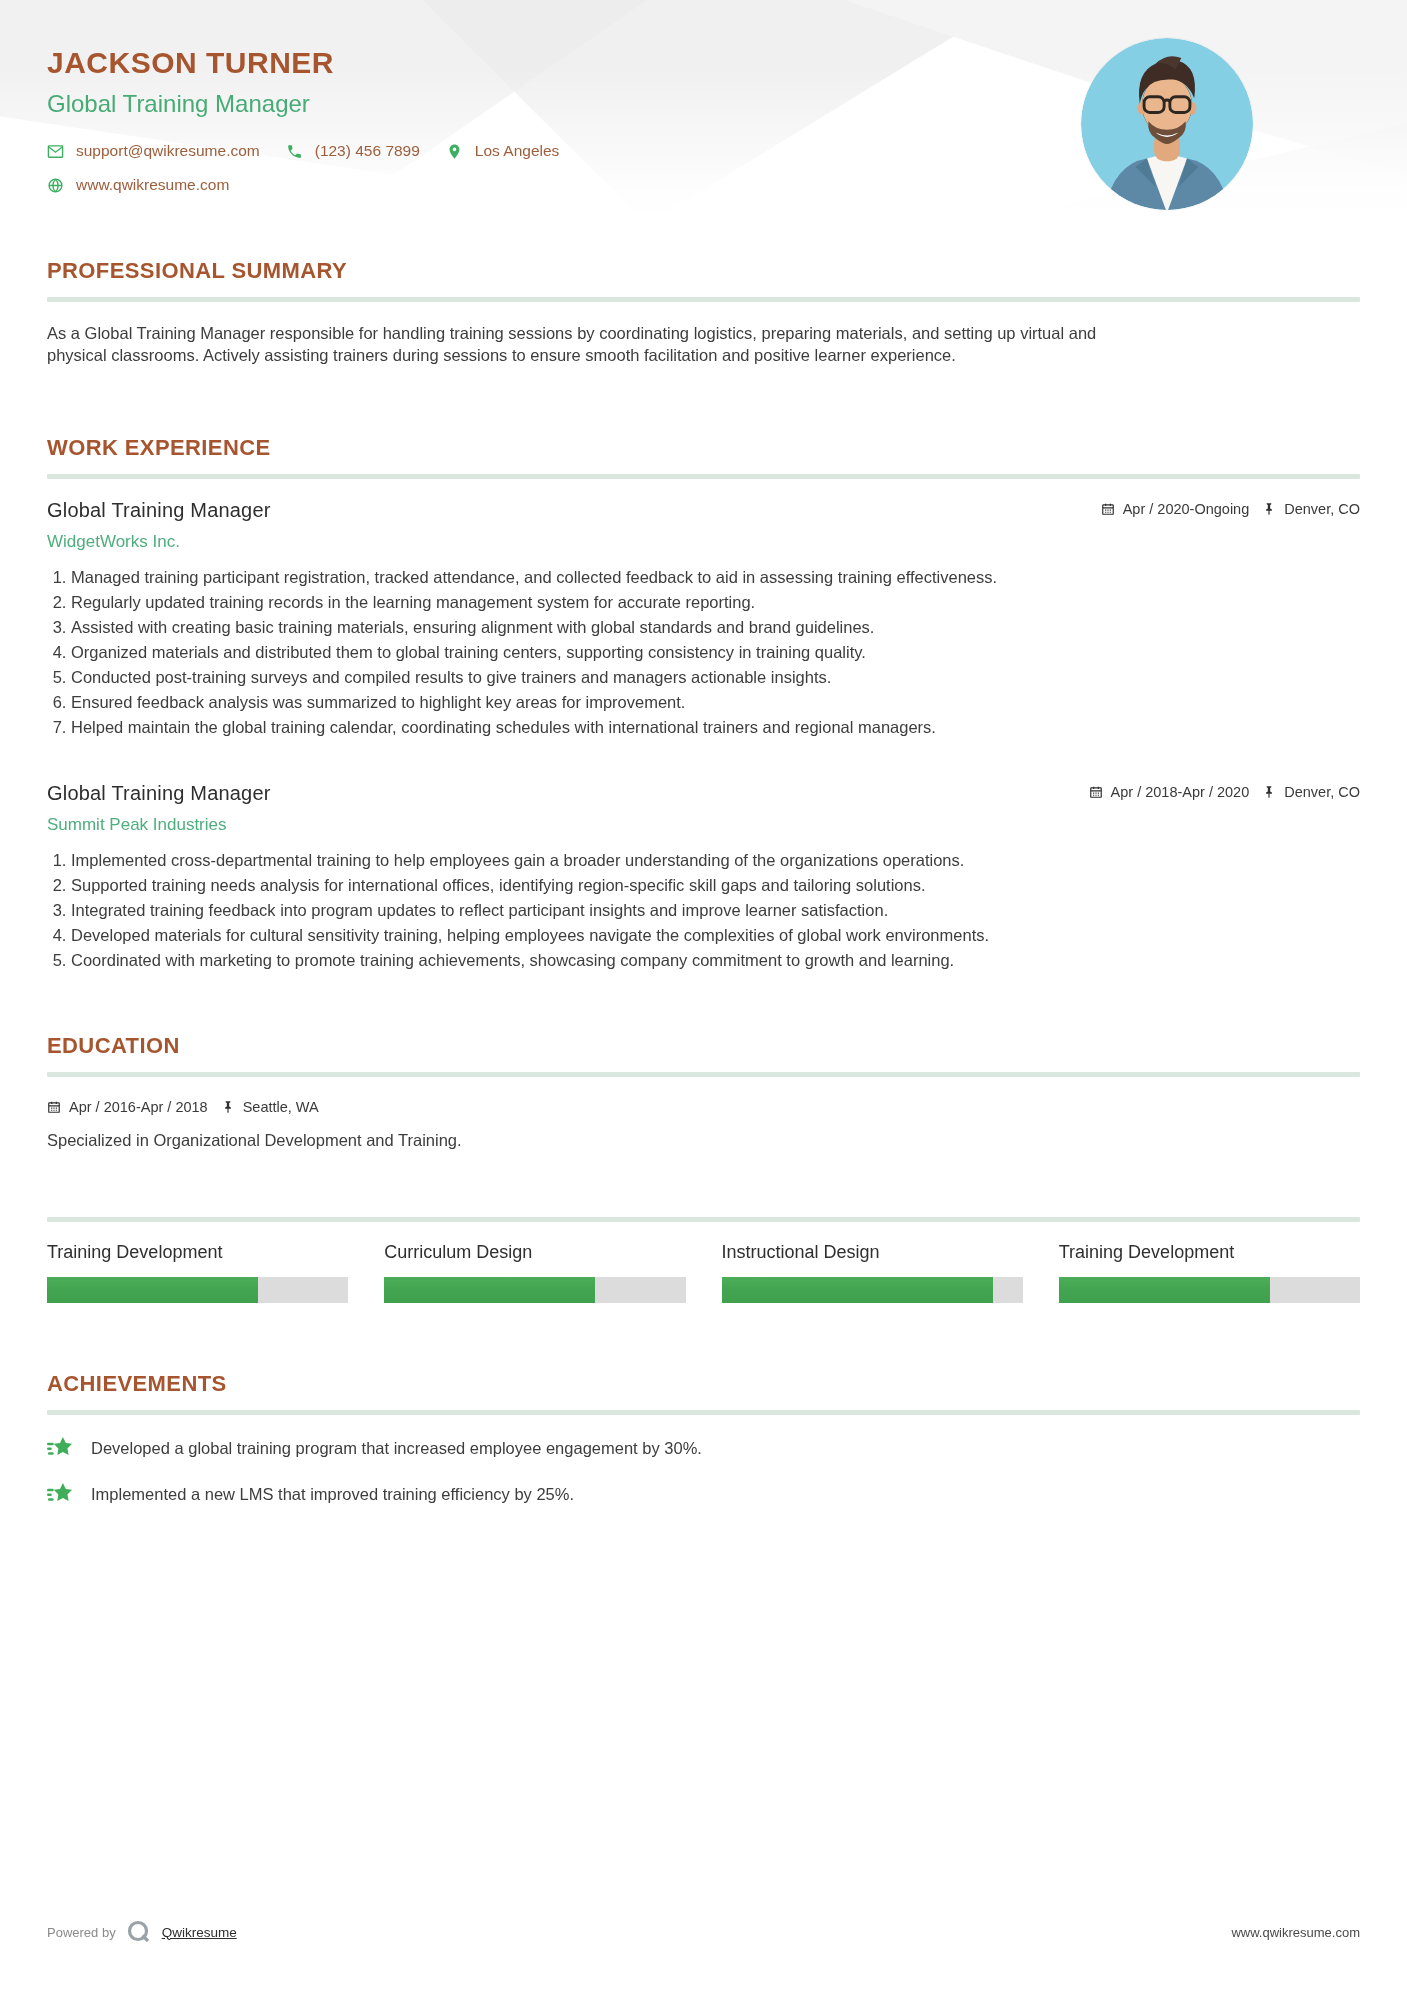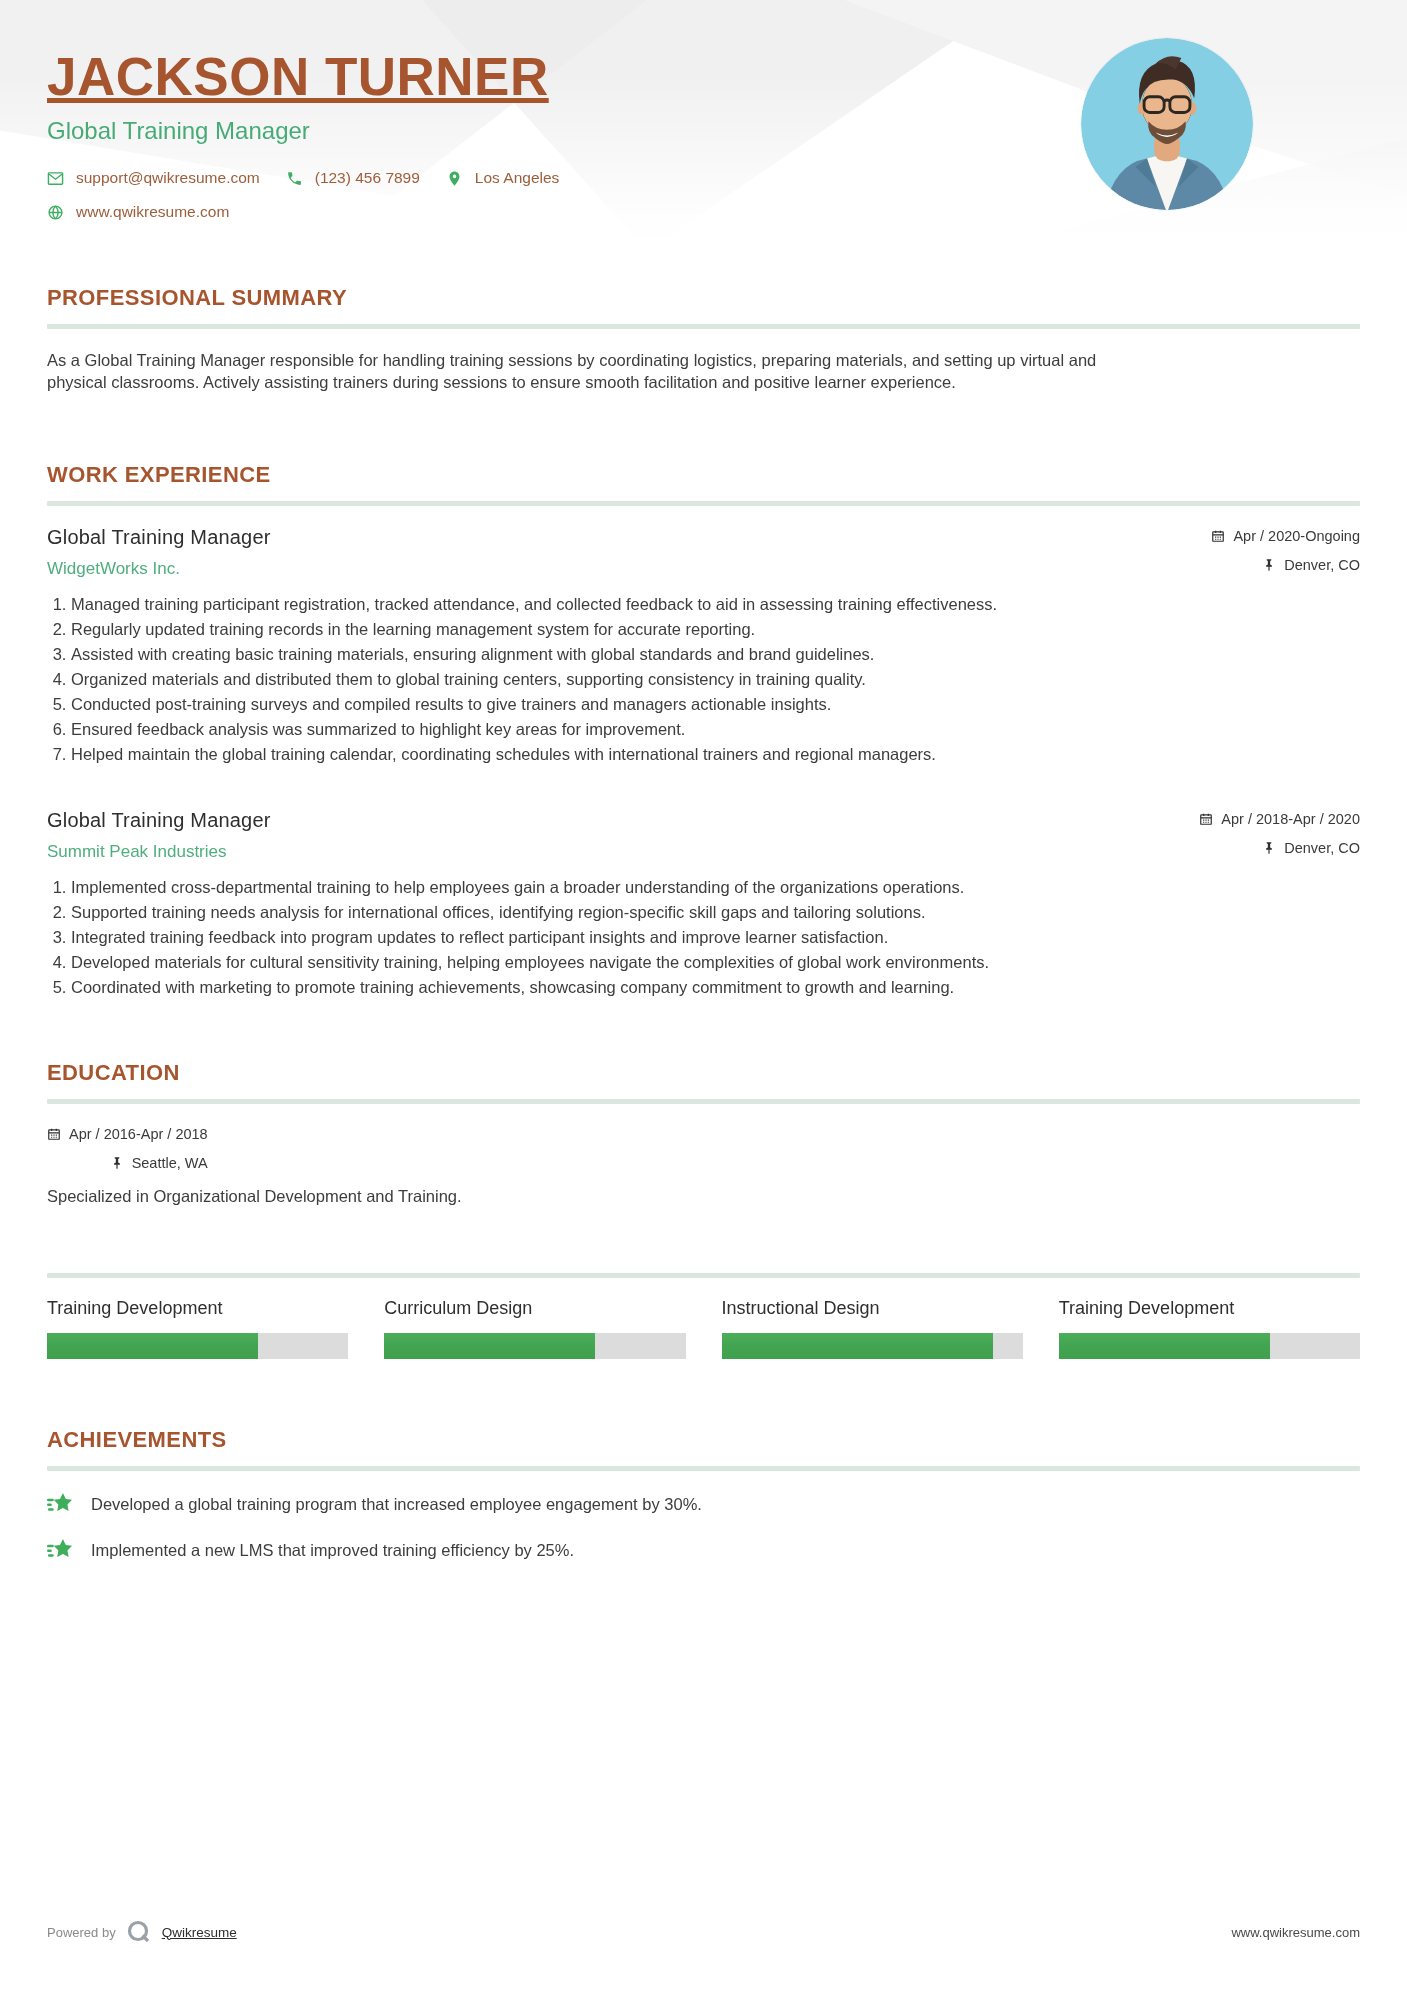--- a/index.html
+++ b/index.html
@@ -22,21 +22,21 @@
   
   .header{position:relative;padding:46px 47px 30px 47px;min-height:208px;}
   .header-bg{position:absolute;inset:0;overflow:hidden;pointer-events:none;}
   .header-bg .poly{position:absolute;inset:0;}
   .poly1{background:#f1f1f1;clip-path:polygon(0 0,46% 0,28% 78%,0 52%);}
   .poly2{background:#ececec;clip-path:polygon(30% 0,72% 0,46% 100%);opacity:.8;}
   .poly3{background:#f4f4f4;clip-path:polygon(60% 0,100% 0,100% 78%,78% 38%);}
   .poly4{background:#efefef;clip-path:polygon(70% 100%,100% 55%,100% 100%);opacity:.7;}
   .header-fade{position:absolute;inset:0;background:linear-gradient(to bottom,rgba(255,255,255,0) 30%,rgba(255,255,255,.92) 86%,#fff 100%);}
   .header-inner{position:relative;z-index:2;}
-  .person-name{font-size:53px;font-weight:bold;letter-spacing:.5px;color:var(--accent-brown);text-decoration:underline;}
+  .person-name{font-size:30px;font-weight:bold;letter-spacing:.5px;color:var(--accent-brown);}
   .person-title{font-size:24px;font-weight:500;color:var(--accent-green);margin-top:10px;}
   .contact{margin-top:24px;display:flex;flex-direction:column;gap:16px;max-width:760px;}
   .contact-row{display:flex;align-items:center;gap:26px;flex-wrap:wrap;}
   .contact-item{display:flex;align-items:center;gap:12px;font-size:15.5px;color:var(--contact-text);}
   .cicon{width:17px;height:17px;display:inline-flex;align-items:center;justify-content:center;color:var(--icon-green);flex:0 0 auto;}
   .cicon svg{width:17px;height:17px;}
   .avatar{position:absolute;top:38px;right:154px;width:172px;height:172px;border-radius:50%;overflow:hidden;z-index:3;box-shadow:0 0 0 1px rgba(0,0,0,.03);}
   .avatar svg{width:100%;height:100%;display:block;}
 
   
@@ -46,21 +46,21 @@
   .section-heading{font-size:22px;font-weight:bold;letter-spacing:.4px;color:var(--accent-brown);}
   .divider{height:5px;background:var(--divider);margin-top:13px;margin-bottom:20px;border-radius:1px;}
   .body-text{font-size:16.5px;line-height:1.36;color:var(--text);max-width:1062px;}
 
   .entry{margin-top:4px;}
   .entry + .entry{margin-top:44px;}
   .entry-head{display:flex;justify-content:space-between;align-items:flex-start;}
   .entry-titles{min-width:0;}
   .entry-title{font-size:20px;font-weight:500;color:#2e2e2e;letter-spacing:.2px;}
   .entry-company{font-size:17px;color:var(--company-green);margin-top:10px;}
-  .entry-meta{display:flex;flex-direction:column;align-items:flex-end;gap:13px;flex:0 0 auto;padding-top:2px;}
+  .entry-meta{display:flex;flex-direction:row;align-items:flex-end;gap:13px;flex:0 0 auto;padding-top:2px;}
   .meta-row{display:flex;align-items:center;gap:8px;font-size:14.5px;color:var(--meta);}
   .micon{width:14px;height:14px;display:inline-flex;color:#2f2f2f;}
   .micon svg{width:14px;height:14px;}
   .bullets{margin-top:15px;max-width:1062px;padding-left:24px;}
   .bullets li{font-size:16.5px;line-height:1.33;color:var(--text);margin-bottom:3px;}
   .edu-desc{margin-top:14px;}
 
   
   .skills-grid{display:grid;grid-template-columns:repeat(4,1fr);gap:36px;margin-top:4px;}
   .skill-name{font-size:18px;color:#2f2f2f;}

